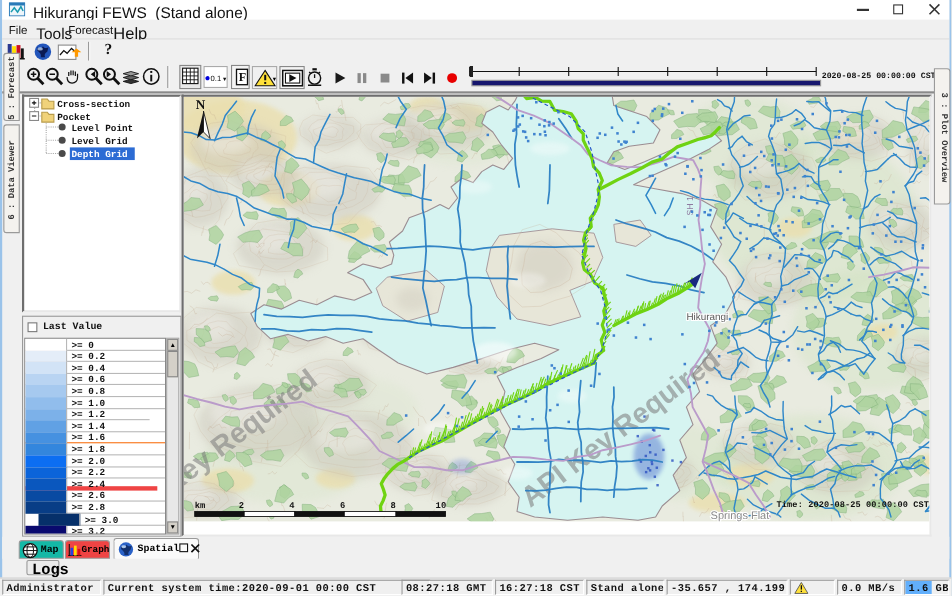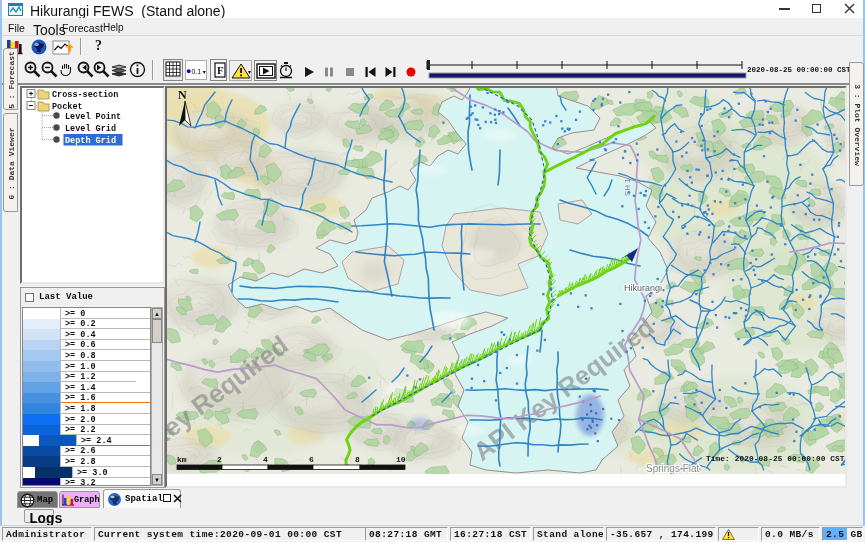--- a/index.html
+++ b/index.html
@@ -24,21 +24,21 @@
 <div class="abs" style="left:779px;top:8px;width:11px;height:1.5px;background:#333"></div>
 <div class="abs" style="left:812px;top:4px;width:9px;height:9px;border:1.5px solid #333"></div>
 <svg class="abs" style="left:844px;top:3px" width="11" height="11" viewBox="0 0 11 11">
     <path d="M1 1 L10 10 M10 1 L1 10" stroke="#333" stroke-width="1.4"></path>
   </svg>
 
 <div class="abs" style="left:2px;top:18px;width:861px;height:18px;background:#f0f0f0;border-bottom:1px solid #d8d8d8"></div>
 <div class="abs" style="left:8px;top:22px;font-size:10.5px;color:#111">File</div>
 <div class="abs" style="left:33px;top:22px;font-size:14px;color:#111">Tools</div>
 <div class="abs" style="left:62px;top:22px;font-size:10.5px;color:#111">Forecast</div>
-<div class="abs" style="left:103px;top:22px;font-size:10px;color:#111">Help</div>
+<div class="abs" style="left:103px;top:22px;font-size:15px;color:#111">Help</div>
 
 <div class="abs" style="left:2px;top:36px;width:861px;height:21px;background:#f0f0f0"></div>
 <div style="position:absolute;left:5px;top:38px"><svg width="19" height="18" viewBox="0 0 19 18">
       <rect x="2" y="2" width="3.6" height="13" fill="#2b3990"></rect>
       <rect x="6" y="4" width="3.6" height="11" fill="#ffdf00"></rect>
       <rect x="10" y="3" width="3.6" height="12" fill="#cc1122"></rect>
       <rect x="14" y="6" width="2.6" height="9" fill="#111"></rect>
       <line x1="1.5" y1="15.5" x2="17.5" y2="15.5" stroke="#111" stroke-width="1.4"></line>
     </svg></div>
 <div style="position:absolute;left:30px;top:38px"><svg width="18" height="18" viewBox="0 0 18 18">
@@ -249,21 +249,21 @@
       <div style="position:absolute;left:42px;top:0.5px;font:bold 8.5px 'Liberation Mono',monospace;color:#111">&gt;= 1.8</div>
     </div>
     <div style="position:absolute;left:0;top:106.0px;width:129px;height:10.6px;border-bottom:1px solid #b8b8b8">
       <div style="position:absolute;left:0;top:0;width:38px;height:10.6px;background:#0c6ef2;border-right:1px solid #b8b8b8"></div>
       <div style="position:absolute;left:42px;top:0.5px;font:bold 8.5px 'Liberation Mono',monospace;color:#111">&gt;= 2.0</div>
     </div>
     <div style="position:absolute;left:0;top:116.6px;width:129px;height:10.6px;border-bottom:1px solid #b8b8b8">
       <div style="position:absolute;left:0;top:0;width:38px;height:10.6px;background:#0b64da;border-right:1px solid #b8b8b8"></div>
       <div style="position:absolute;left:42px;top:0.5px;font:bold 8.5px 'Liberation Mono',monospace;color:#111">&gt;= 2.2</div>
     </div>
-    <div style="position:absolute;left:16px;top:127.2px;width:120px;height:10.6px;border-bottom:1px solid #ef4444">
+    <div style="position:absolute;left:0;top:127.2px;width:120px;height:10.6px;border-bottom:4px solid #ef4444">
       <div style="position:absolute;left:0;top:0;width:38px;height:10.6px;background:#0a57be;border-right:1px solid #b8b8b8"></div>
       <div style="position:absolute;left:42px;top:0.5px;font:bold 8.5px 'Liberation Mono',monospace;color:#111">&gt;= 2.4</div>
     </div>
     <div style="position:absolute;left:0;top:137.8px;width:129px;height:10.6px;border-bottom:1px solid #b8b8b8">
       <div style="position:absolute;left:0;top:0;width:38px;height:10.6px;background:#094aa2;border-right:1px solid #b8b8b8"></div>
       <div style="position:absolute;left:42px;top:0.5px;font:bold 8.5px 'Liberation Mono',monospace;color:#111">&gt;= 2.6</div>
     </div>
     <div style="position:absolute;left:0;top:148.4px;width:129px;height:10.6px;border-bottom:1px solid #b8b8b8">
       <div style="position:absolute;left:0;top:0;width:38px;height:10.6px;background:#083d86;border-right:1px solid #b8b8b8"></div>
       <div style="position:absolute;left:42px;top:0.5px;font:bold 8.5px 'Liberation Mono',monospace;color:#111">&gt;= 2.8</div>
@@ -1701,31 +1701,31 @@
         <text x="229" y="374" font-family="Liberation Mono, monospace" font-size="8" font-weight="bold" fill="#111">10</text>
         <text x="11" y="11" font-family="Liberation Serif, serif" font-size="12" font-weight="bold" fill="#111">N</text>
         <polygon points="18.0,13.0 12.0,38.0 18.0,32.0" fill="#111"></polygon>
         <polygon points="18.0,13.0 24.0,38.0 18.0,32.0" fill="#ffffff" stroke="#111" stroke-width="0.8"></polygon>
         <text x="539" y="373" font-family="Liberation Mono, monospace" font-size="7.8" font-weight="bold" fill="#111" letter-spacing="0.1">Time: 2020-08-25 00:00:00 CST</text>
       </svg>
     </div>
 </div>
 
 <div class="abs" style="left:2px;top:488px;width:861px;height:20px;background:#f0f0f0"></div>
-<div class="abs" style="left:17px;top:491px;width:41px;height:17px;background:#737373;border:1px solid #9a9a9a;border-radius:3px 3px 0 0">
+<div class="abs" style="left:17px;top:491px;width:41px;height:17px;background:#14b8a6;border:1px solid #9a9a9a;border-radius:3px 3px 0 0">
  <span style="position:absolute;left:2px;top:1px"><svg width="15" height="15" viewBox="0 0 15 15">
         <circle cx="7.5" cy="7.5" r="6.3" fill="#fff" stroke="#111" stroke-width="1.2"></circle>
         <ellipse cx="7.5" cy="7.5" rx="3" ry="6.3" fill="none" stroke="#111" stroke-width="0.9"></ellipse>
         <line x1="1.2" y1="7.5" x2="13.8" y2="7.5" stroke="#111" stroke-width="0.9"></line>
         <line x1="2" y1="4.2" x2="13" y2="4.2" stroke="#111" stroke-width="0.9"></line>
         <line x1="2" y1="10.8" x2="13" y2="10.8" stroke="#111" stroke-width="0.9"></line>
       </svg></span>
     <span class="mono" style="position:absolute;left:19px;top:3px;font-size:9px">Map</span>
   </div>
-<div class="abs" style="left:59px;top:491px;width:41px;height:17px;background:#f0abfc;border:1px solid #9a9a9a;border-radius:3px 3px 0 0">
+<div class="abs" style="left:59px;top:491px;width:41px;height:17px;background:#ef4444;border:1px solid #9a9a9a;border-radius:3px 3px 0 0">
  <span style="position:absolute;left:1px;top:1px"><svg width="14" height="14" viewBox="0 0 14 14">
         <line x1="2" y1="1.5" x2="2" y2="12" stroke="#111" stroke-width="1"></line>
         <line x1="1" y1="12" x2="13" y2="12" stroke="#111" stroke-width="1"></line>
         <rect x="3" y="5" width="2.4" height="7" fill="#2244dd"></rect>
         <rect x="6.3" y="3" width="2.4" height="9" fill="#ffe100"></rect>
         <rect x="9.6" y="6" width="2.4" height="6" fill="#dd1111"></rect>
       </svg></span>
     <span class="mono" style="position:absolute;left:14px;top:3px;font-size:8.5px">Graph</span>
   </div>
 <div class="abs" style="left:103px;top:489px;width:78px;height:19px;background:#fafafa;border:1px solid #9a9a9a;border-bottom:none;border-radius:3px 3px 0 0">
@@ -1751,13 +1751,13 @@
 <div class="cell" style="left:365px;width:83px">08:27:18 GMT</div>
 <div class="cell" style="left:450px;width:81px">16:27:18 CST</div>
 <div class="cell" style="left:533px;width:71px">Stand alone</div>
 <div class="cell" style="left:606px;width:110px">-35.657 , 174.199</div>
 <div class="cell" style="left:718px;width:41px;padding-top:1px"><svg width="13" height="11" viewBox="0 0 13 11">
       <polygon points="6.5,0.5 12.5,10.5 0.5,10.5" fill="#ffe13a" stroke="#555" stroke-width="0.8"></polygon>
       <rect x="5.9" y="3" width="1.2" height="4" fill="#111"></rect>
       <rect x="5.9" y="8" width="1.2" height="1.2" fill="#111"></rect>
     </svg></div>
 <div class="cell" style="left:761px;width:59px">0.0 MB/s</div>
-<div class="cell" style="left:822px;width:41px"><span style="position:absolute;left:0;top:0;width:24px;height:12px;background:#3399ff;opacity:0.75"></span><span style="position:relative">2.5 GB</span></div>
+<div class="cell" style="left:822px;width:41px"><span style="position:absolute;left:0;top:0;width:24px;height:12px;background:#3399ff;opacity:0.75"></span><span style="position:relative">1.6 GB</span></div>
 
 </body></html>

